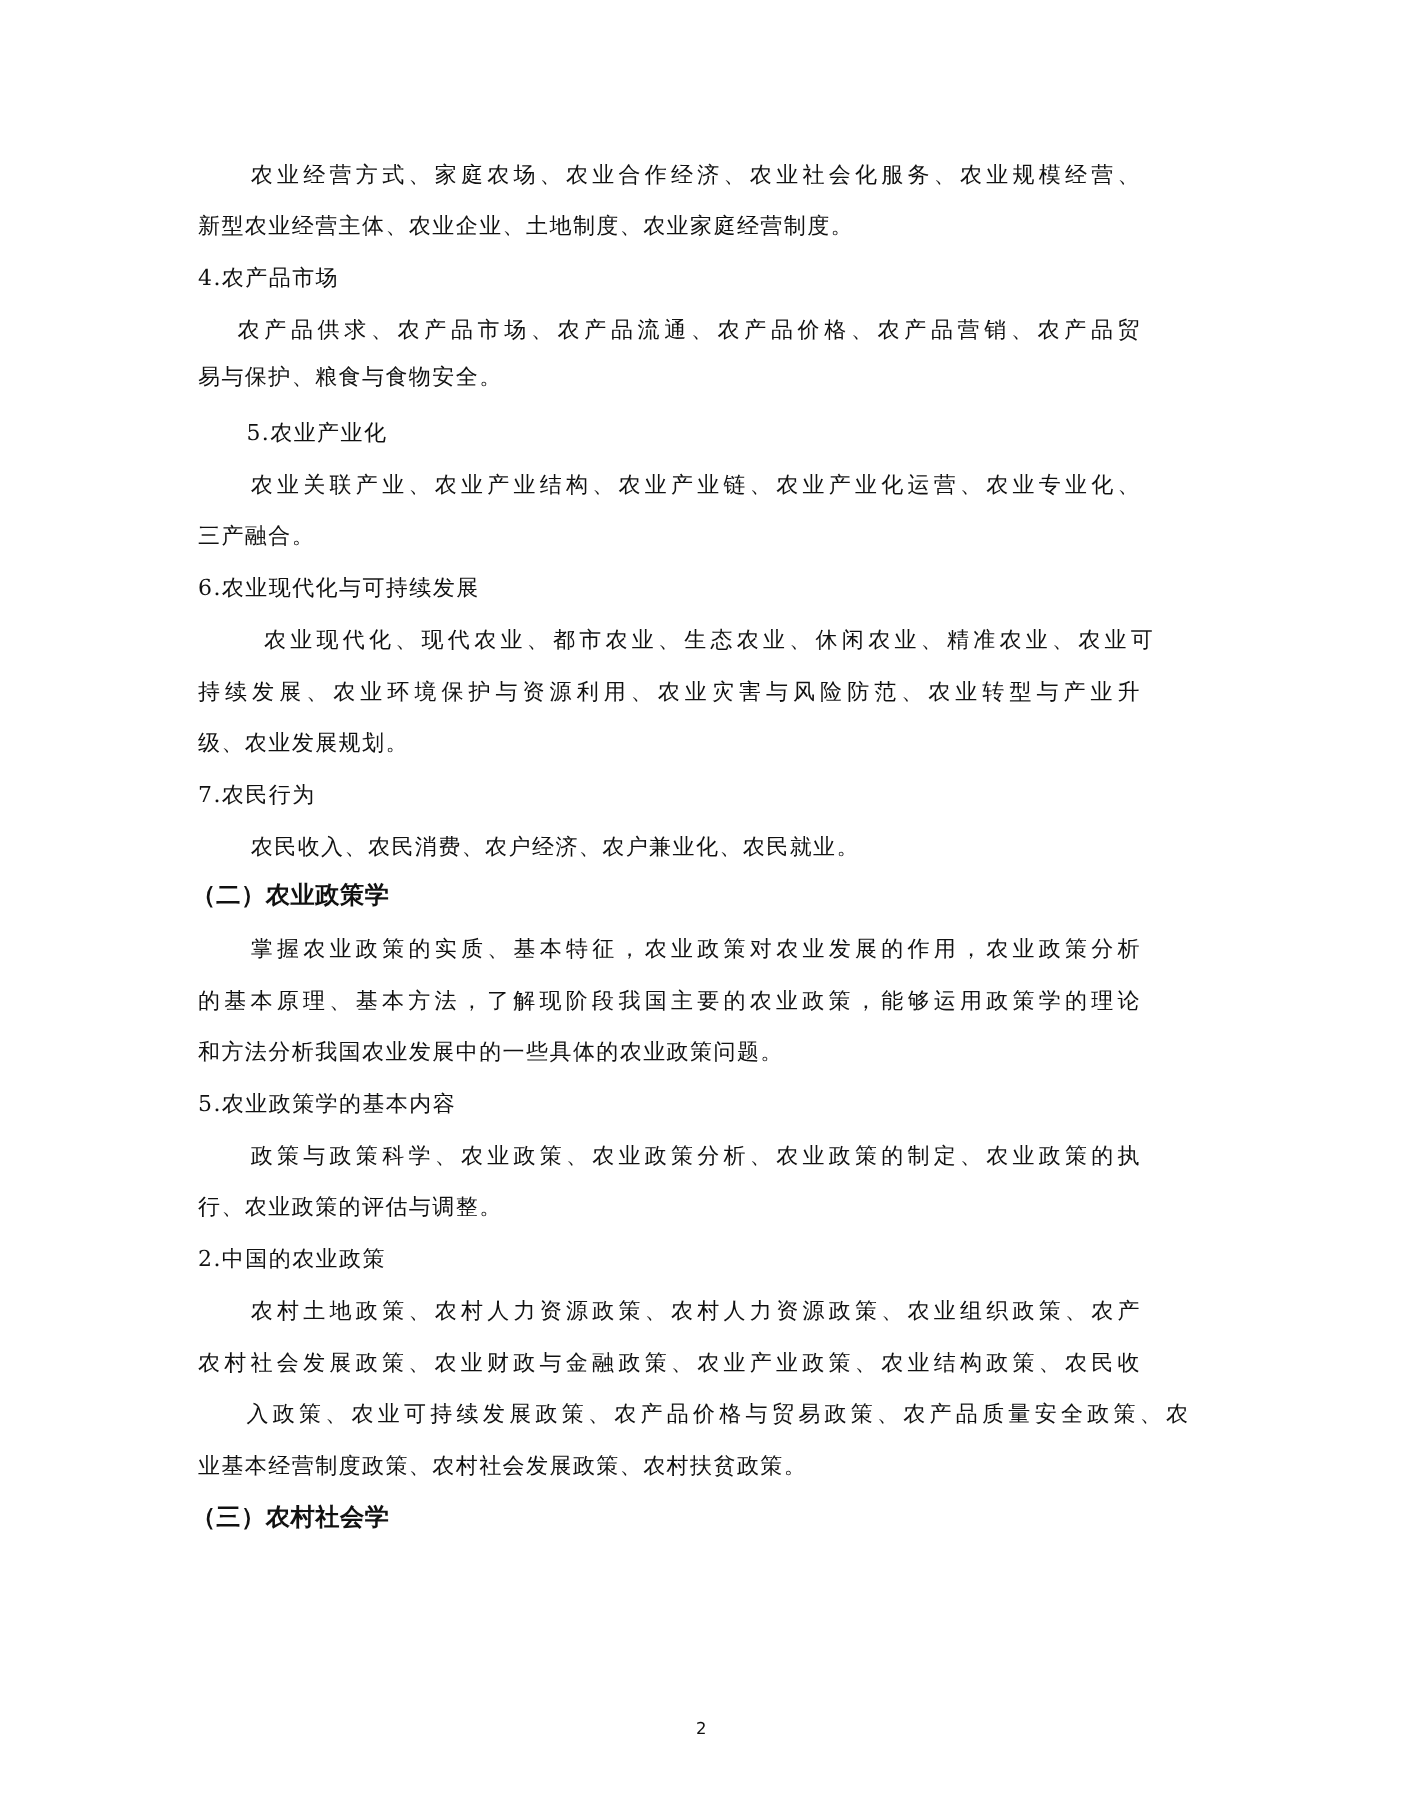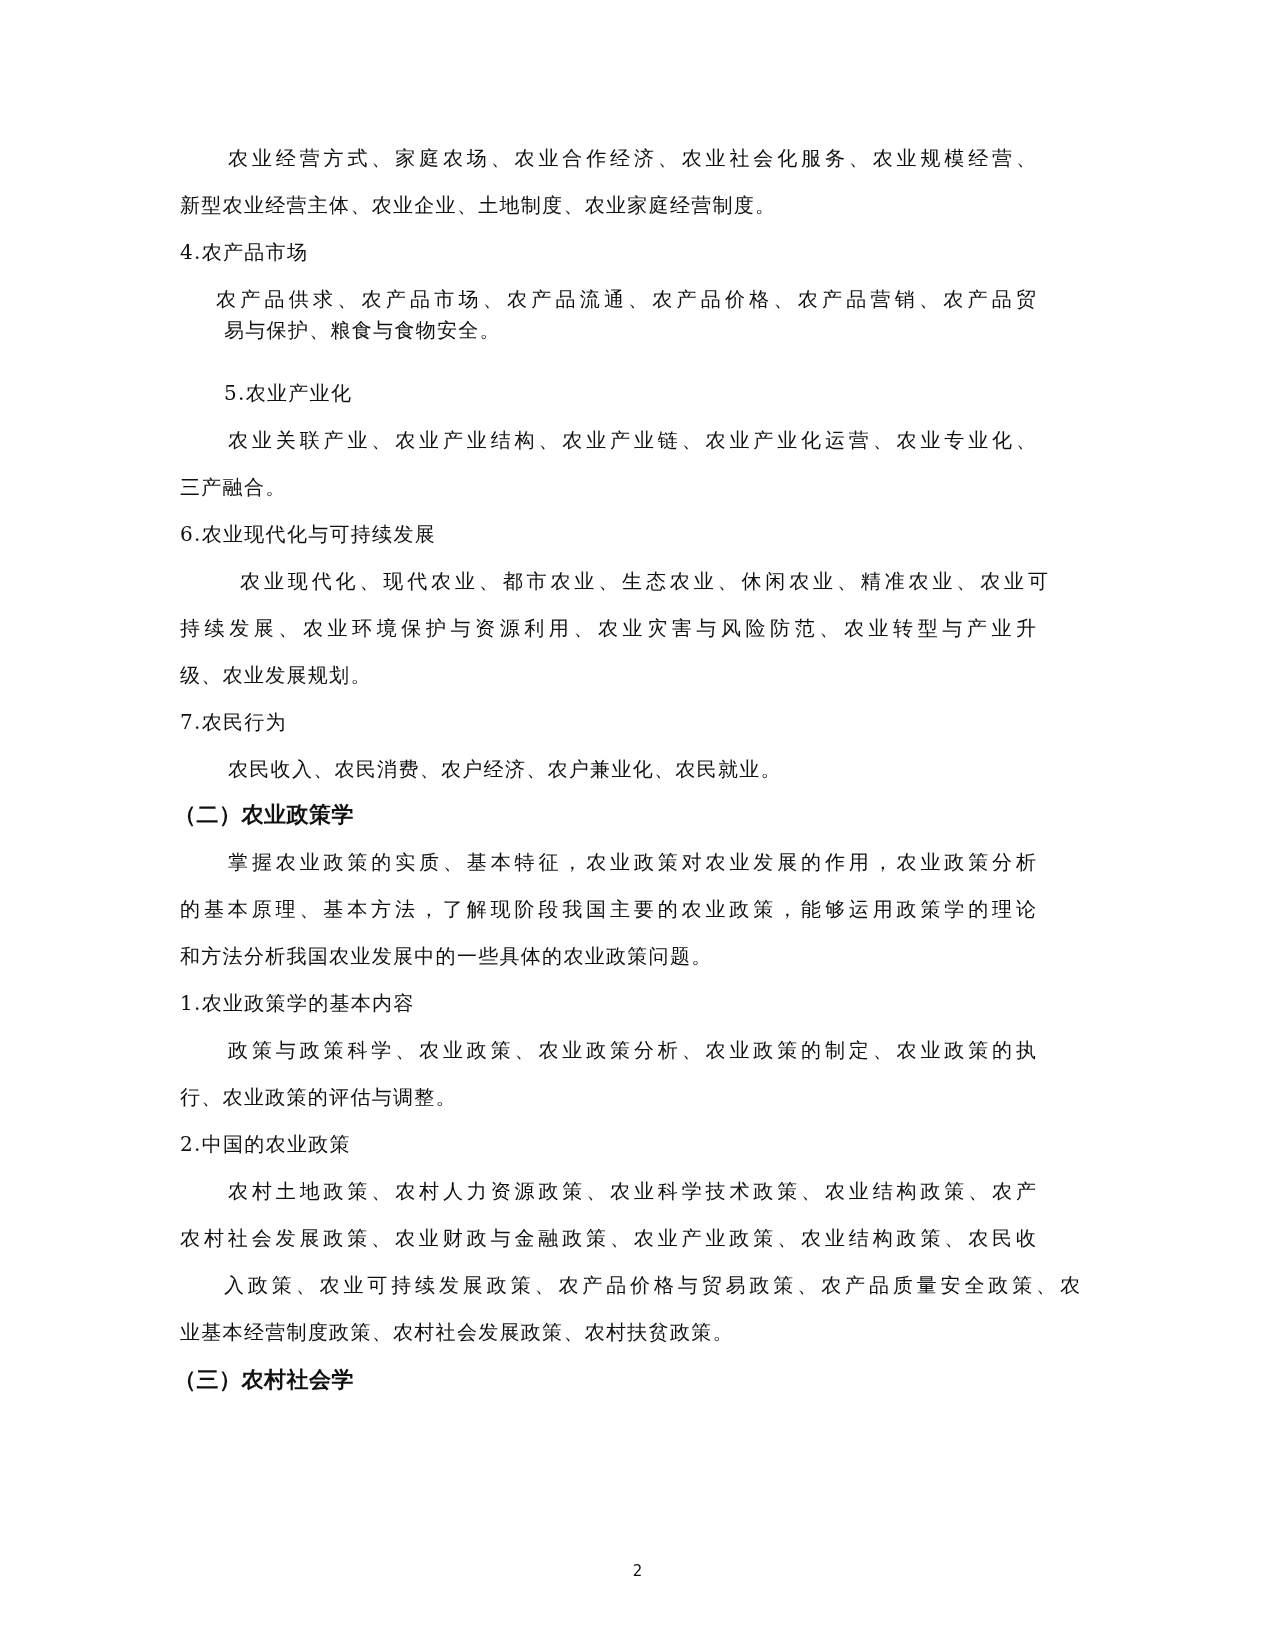--- a/index.html
+++ b/index.html
@@ -59,38 +59,38 @@
     }
   </style>
 </head>
 <body>
 
 <div class="page">
   <div class="line indent just" style="top:0px;">农业经营方式、家庭农场、农业合作经济、农业社会化服务、农业规模经营、</div>
   <div class="line" style="top:47px;">新型农业经营主体、农业企业、土地制度、农业家庭经营制度。</div>
   <div class="line" style="top:94px;">4.农产品市场</div>
   <div class="line indent-small just" style="top:141px;">农产品供求、农产品市场、农产品流通、农产品价格、农产品营销、农产品贸</div>
-  <div class="line" style="top:172px;margin-left:44px;">易与保护、粮食与食物安全。</div>
+  <div class="line" style="top:184px;">易与保护、粮食与食物安全。</div>
   <div class="line" style="top:235px;margin-left:44px;">5.农业产业化</div>
   <div class="line indent just" style="top:282px;">农业关联产业、农业产业结构、农业产业链、农业产业化运营、农业专业化、</div>
   <div class="line" style="top:329px;">三产融合。</div>
   <div class="line" style="top:376px;">6.农业现代化与可持续发展</div>
   <div class="line indent just" style="top:423px;margin-left:12px;">农业现代化、现代农业、都市农业、生态农业、休闲农业、精准农业、农业可</div>
   <div class="line just" style="top:470px;">持续发展、农业环境保护与资源利用、农业灾害与风险防范、农业转型与产业升</div>
   <div class="line" style="top:517px;">级、农业发展规划。</div>
   <div class="line" style="top:564px;">7.农民行为</div>
   <div class="line indent" style="top:611px;">农民收入、农民消费、农户经济、农户兼业化、农民就业。</div>
   <div class="line heading" style="top:657px;">（二）农业政策学</div>
   <div class="line indent just" style="top:704px;">掌握农业政策的实质、基本特征，农业政策对农业发展的作用，农业政策分析</div>
   <div class="line just" style="top:751px;">的基本原理、基本方法，了解现阶段我国主要的农业政策，能够运用政策学的理论</div>
   <div class="line" style="top:798px;">和方法分析我国农业发展中的一些具体的农业政策问题。</div>
-  <div class="line" style="top:845px;">1.农业政策学的基本内容</div>
+  <div class="line" style="top:845px;">5.农业政策学的基本内容</div>
   <div class="line indent just" style="top:892px;">政策与政策科学、农业政策、农业政策分析、农业政策的制定、农业政策的执</div>
   <div class="line" style="top:939px;">行、农业政策的评估与调整。</div>
   <div class="line" style="top:986px;text-align:right;">2.中国的农业政策</div>
-  <div class="line indent just" style="top:1033px;">农村土地政策、农村人力资源政策、农业科学技术政策、农业结构政策、农产</div>
+  <div class="line indent just" style="top:1033px;">农村土地政策、农村人力资源政策、农村人力资源政策、农业组织政策、农产</div>
   <div class="line just" style="top:1080px;">农村社会发展政策、农业财政与金融政策、农业产业政策、农业结构政策、农民收</div>
   <div class="line just" style="top:1127px;margin-left:44px;">入政策、农业可持续发展政策、农产品价格与贸易政策、农产品质量安全政策、农</div>
   <div class="line" style="top:1174px;">业基本经营制度政策、农村社会发展政策、农村扶贫政策。</div>
   <div class="line heading" style="top:1222px;">（三）农村社会学</div>
 </div>
 
 <div class="page-number">2</div>
 
 </body></html>

